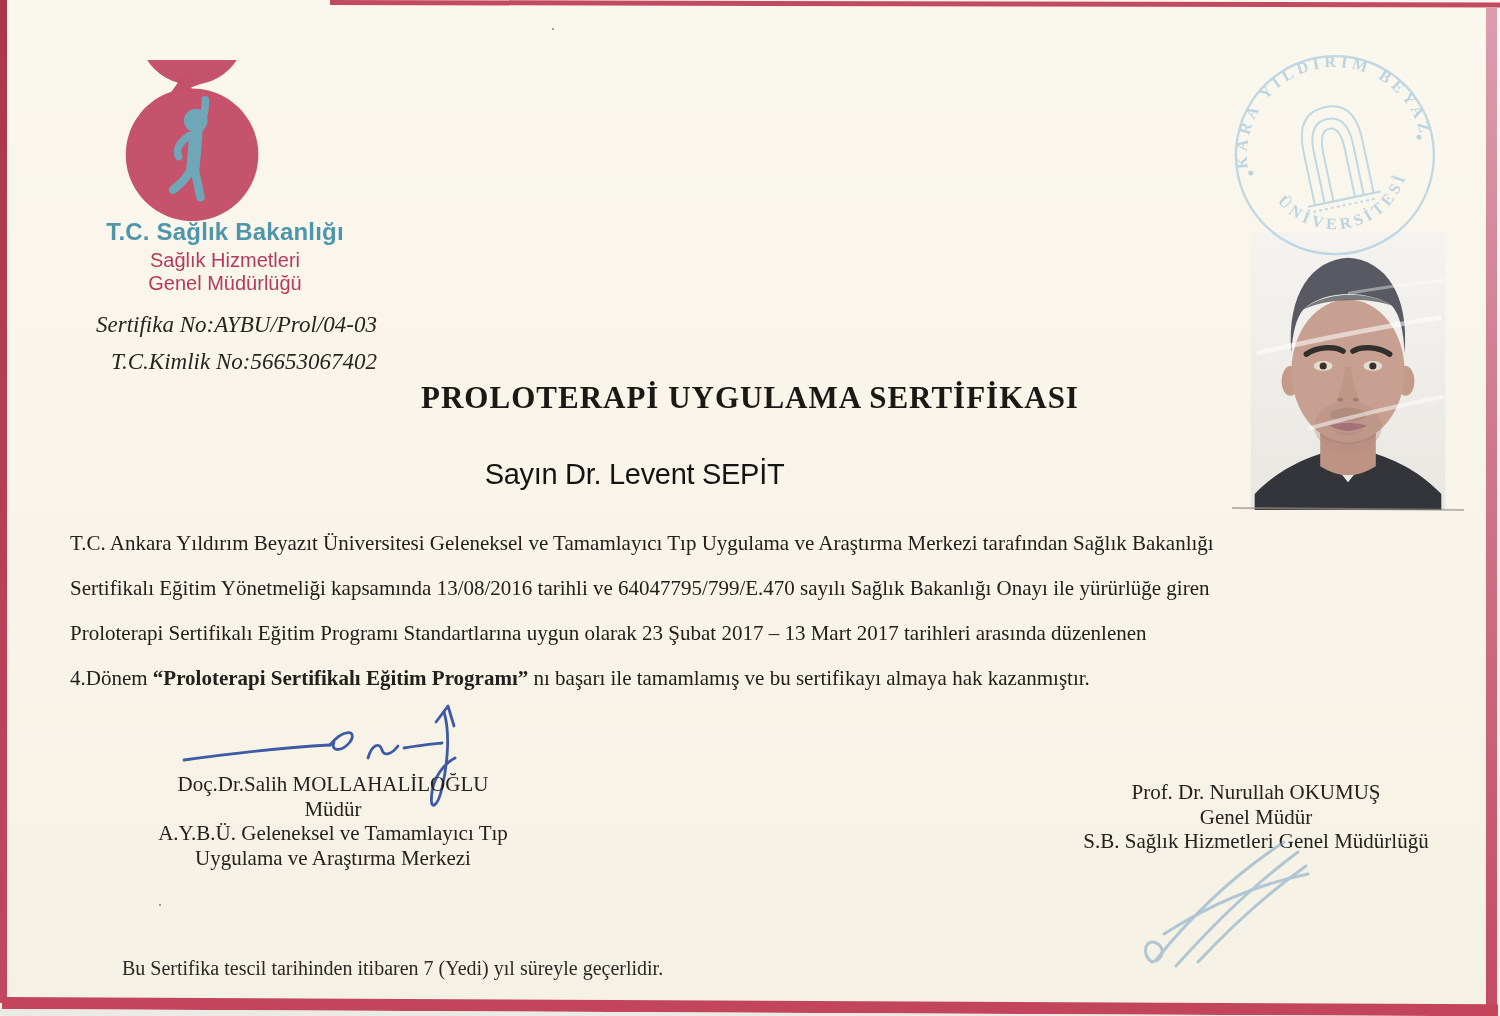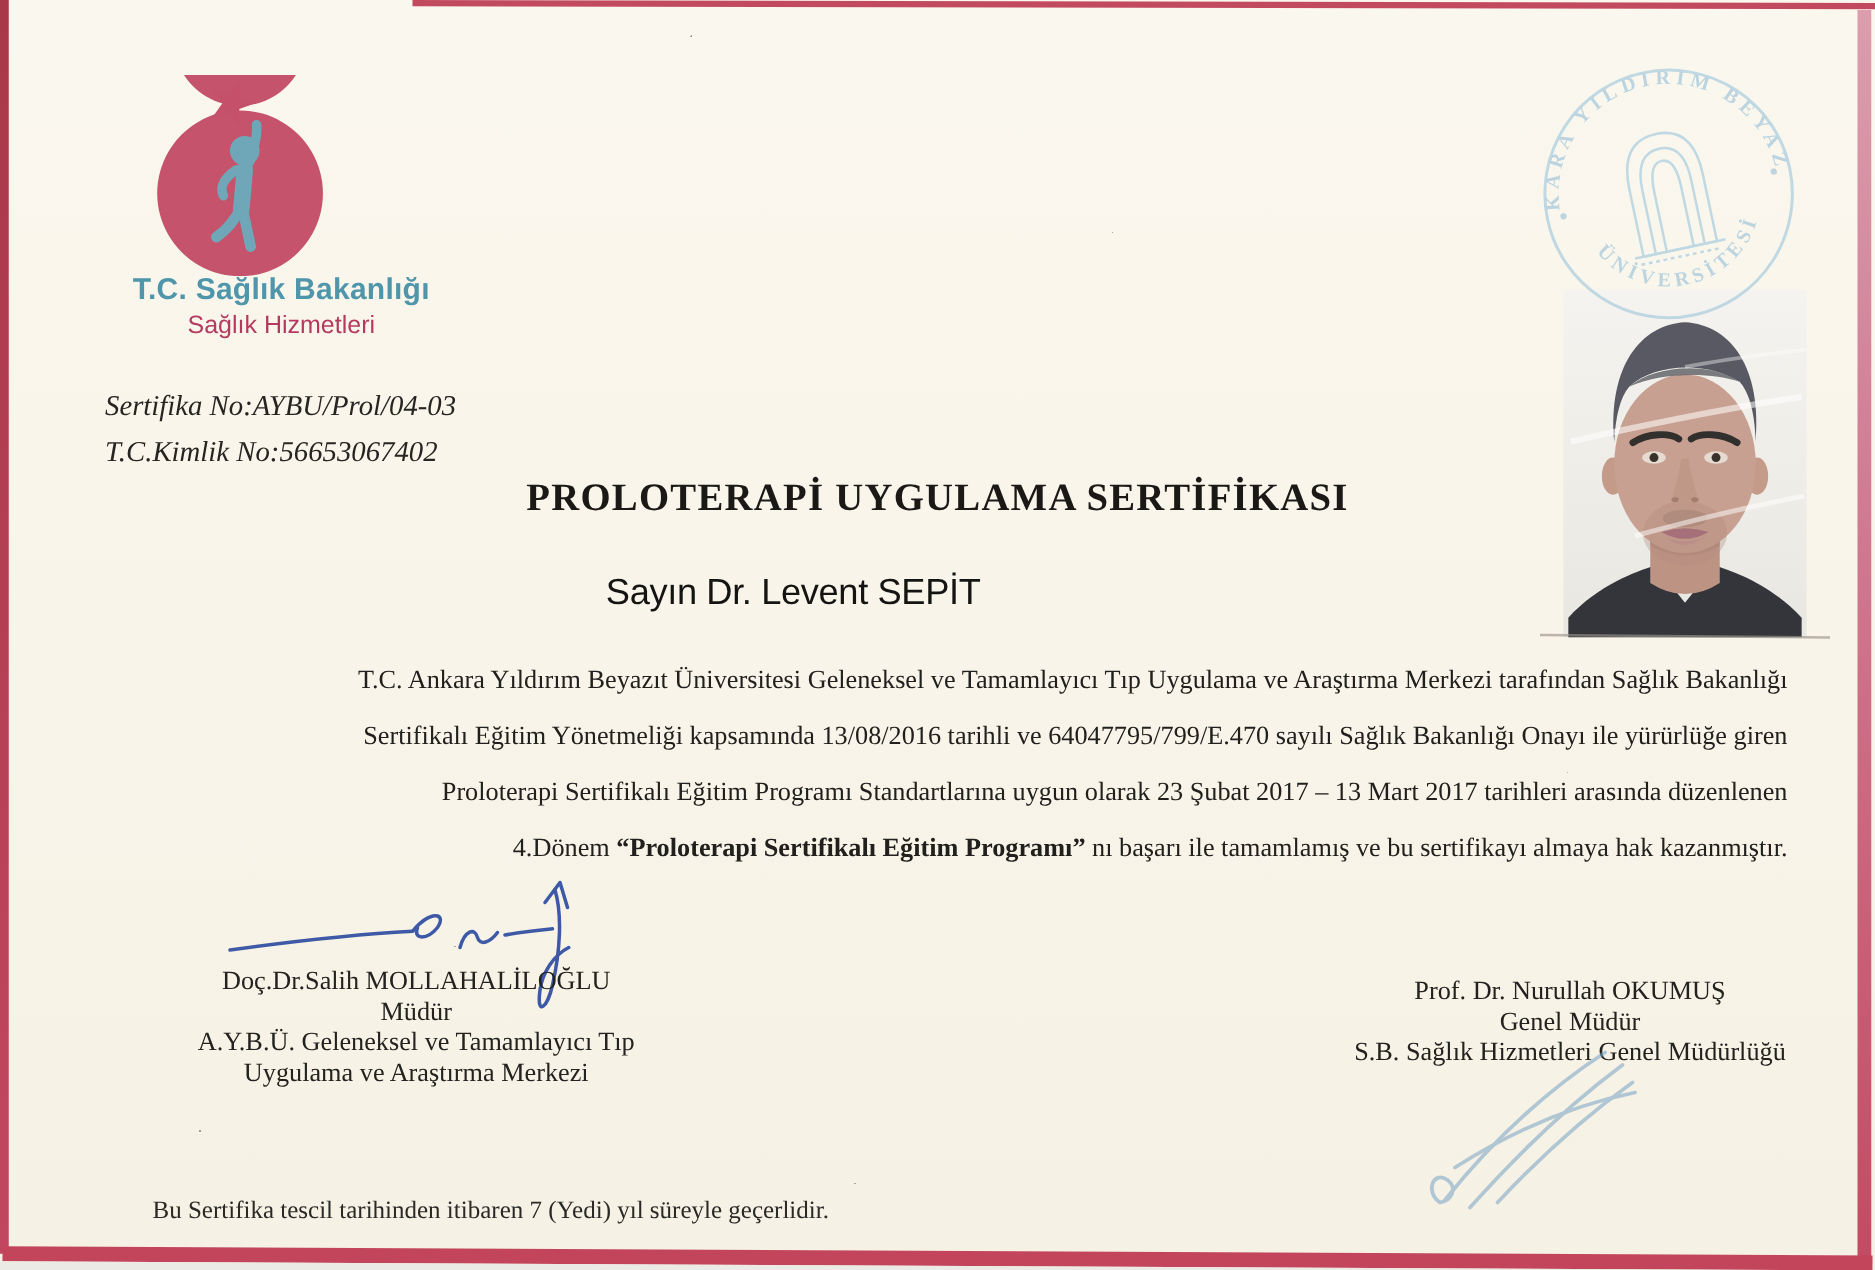--- a/index.html
+++ b/index.html
@@ -28,28 +28,28 @@
   
   .ministry{position:absolute;left:75px;top:55px;width:300px;text-align:center;}
   .ministry-logo{position:absolute;left:27px;top:5px;width:180px;height:161px;}
   .ministry-name{position:absolute;left:0;top:163px;width:300px;
     font-family:"Liberation Sans",sans-serif;font-size:24px;font-weight:600;
     color:#4f96ab;letter-spacing:0.2px;}
   .ministry-dept{position:absolute;left:0;top:194px;width:300px;
     font-family:"Liberation Sans",sans-serif;font-size:20px;font-weight:400;
     color:#b53a60;line-height:23px;}
   
-  .serial{position:absolute;left:84px;top:306px;font-style:italic;font-size:23px;color:#262521;line-height:37px;white-space:nowrap;}
+  .serial{position:absolute;left:96px;top:306px;font-style:italic;font-size:23px;color:#262521;line-height:37px;white-space:nowrap;text-align:right;}
   
   .cert-title{position:absolute;left:0;top:380px;width:1500px;text-align:center;
     font-size:31px;font-weight:700;letter-spacing:1px;color:#1a1916;}
   .recipient{position:absolute;left:0;top:458px;width:1269px;text-align:center;
     font-family:"Liberation Sans",sans-serif;font-size:29px;color:#141412;letter-spacing:-0.3px;}
   
-  .body-text{position:absolute;left:70px;top:530px;width:1360px;text-align:right;
+  .body-text{position:absolute;left:70px;top:530px;width:1360px;text-align:left;
     font-size:21px;color:#21201d;}
   .body-text .line{height:45px;line-height:26px;}
   .quote{font-weight:700;}
   
   .sig-block{position:absolute;text-align:center;font-size:21px;line-height:24.5px;color:#23221f;}
   .sig-left{left:113px;top:772px;width:440px;}
   .sig-right{left:1016px;top:780px;width:480px;}
   .sig-svg{position:absolute;pointer-events:none;}
   .sig-ink-left{left:172px;top:700px;width:320px;height:140px;}
   .sig-ink-right{left:1128px;top:828px;width:200px;height:145px;opacity:.55;}
@@ -84,20 +84,21 @@
         <path d="M99,80 C98,92 97,104 96,114" stroke-width="14"></path>
         <path d="M103,74 C107,62 110,50 109,42" stroke-width="8"></path>
         <path d="M92,80 C80,88 78,96 81,102" stroke-width="8"></path>
         <path d="M96,112 C90,124 82,132 75,137" stroke-width="9"></path>
         <path d="M97,112 C100,126 102,136 104,145" stroke-width="9"></path>
       </g>
     </svg>
     <div class="ministry-name">T.C. Sağlık Bakanlığı</div>
     <div class="ministry-dept">
       <div>Sağlık Hizmetleri</div>
+      <div>Genel Müdürlüğü</div>
     </div>
   </div>
 
   <div class="serial">
     <div>Sertifika No:AYBU/Prol/04-03</div>
     <div>T.C.Kimlik No:56653067402</div>
   </div>
 
   <svg class="photo" viewBox="0 0 196 280" aria-hidden="true">
     <defs>

